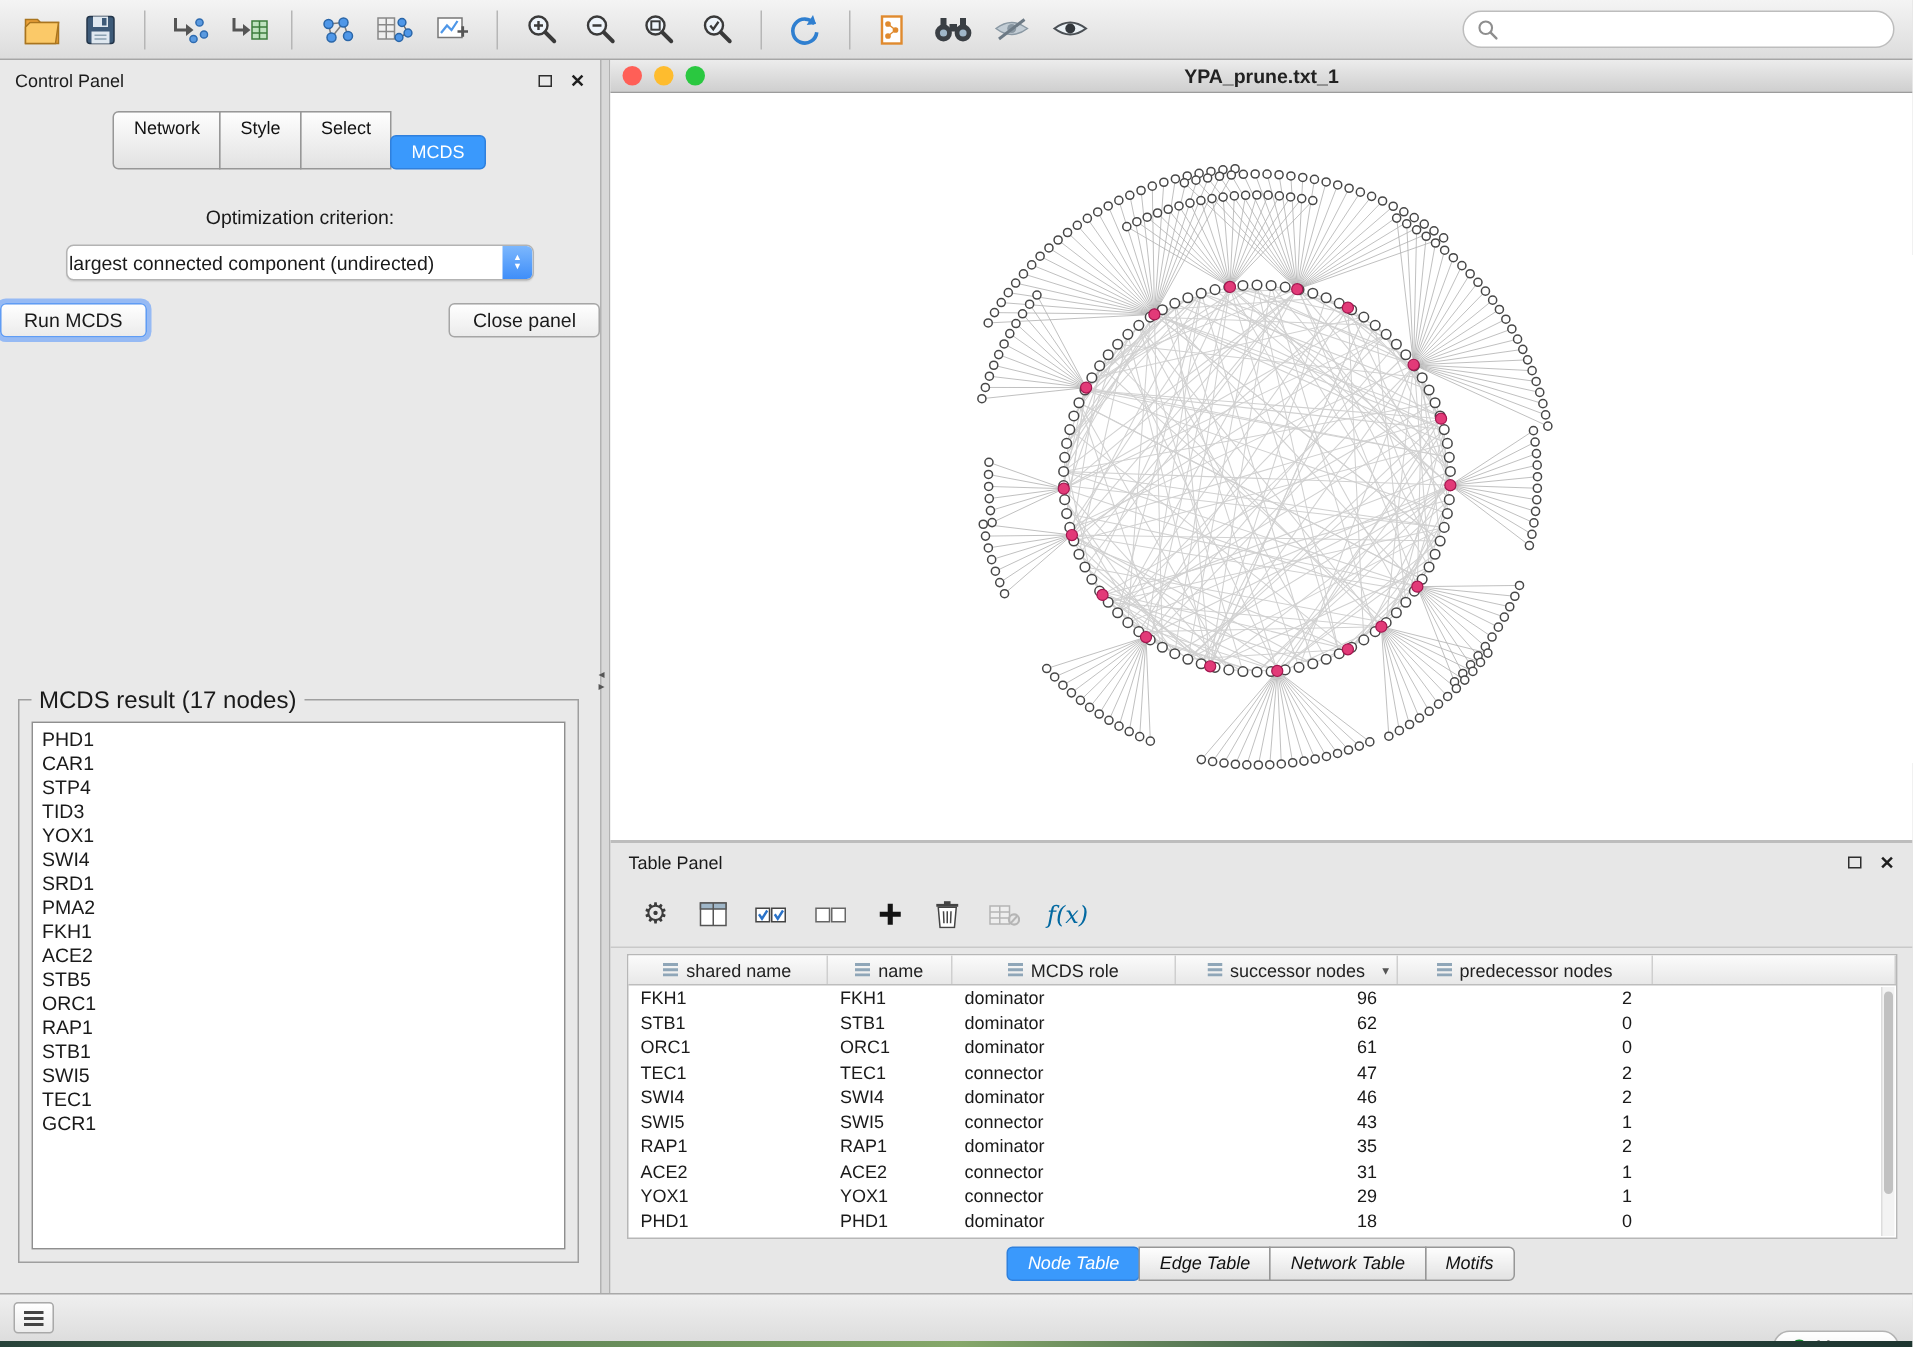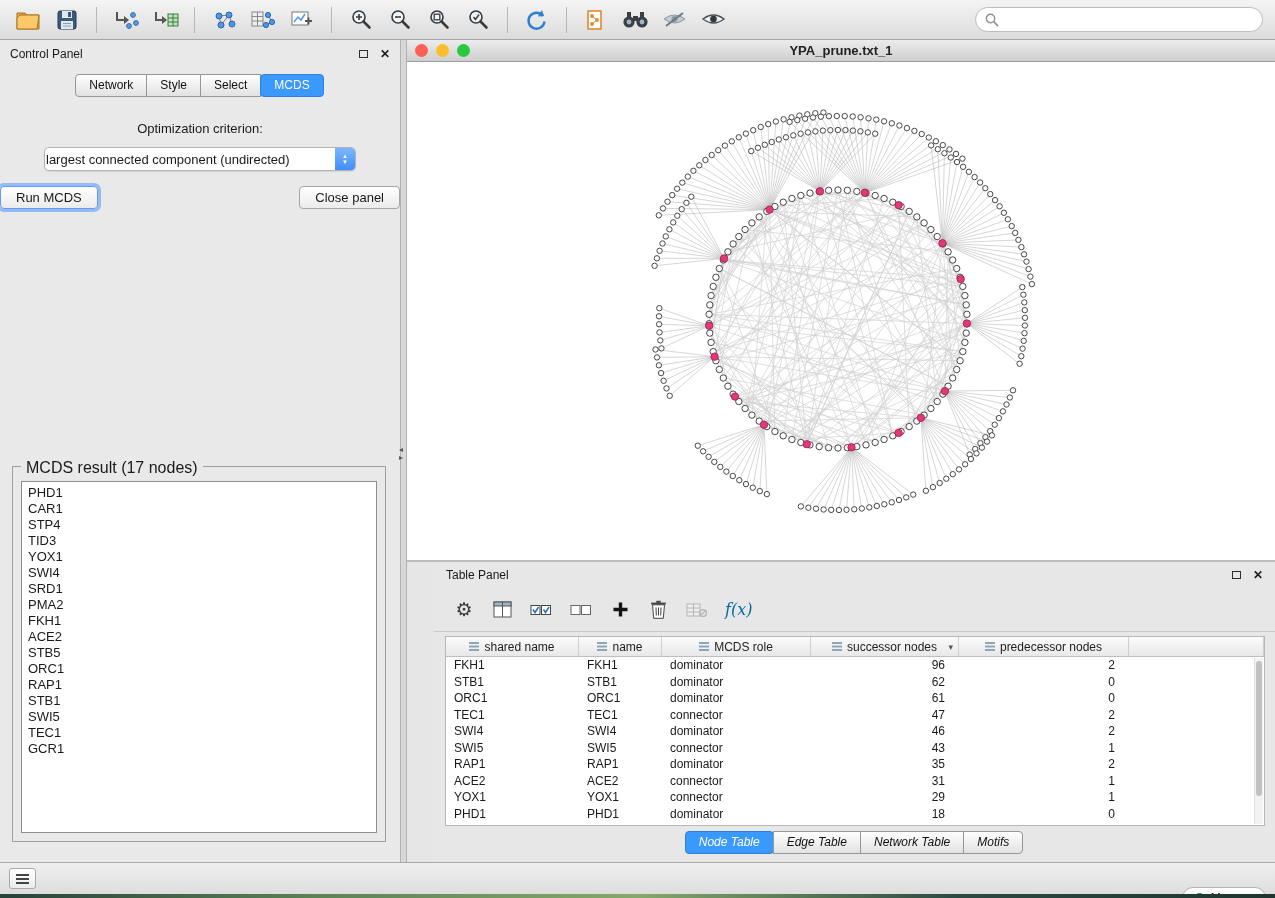--- a/index.html
+++ b/index.html
@@ -24,21 +24,21 @@
   .vsplit .handles { position:absolute; top:406px; left:-2px; display:flex; flex-direction:column; font-size:8px; color:#555; line-height:8px; }
   .cp-header { height:28px; display:flex; align-items:center; padding:0 10px; font-size:12px; }
   .wctrls { margin-left:auto; display:flex; align-items:center; gap:12px; }
   .wc-box { width:9px; height:8px; border:1.5px solid #2e2e2e; display:inline-block; }
   .wc-x { font-size:12px; font-weight:bold; color:#1e1e1e; line-height:10px; }
   .cp-tabs { display:flex; justify-content:center; margin-top:6px; }
   .cp-tab { font-size:12px; padding:3px 13px 4px; background:linear-gradient(#fefefe,#e2e2e2);
     border:1px solid #979797; margin-left:-1px; color:#111; }
   .cp-tab:first-child { border-radius:4px 0 0 4px; }
   .cp-tab:last-child { border-radius:0 4px 4px 0; }
-  .cp-tab.active { background:#3a99fc; color:#fff; border-color:#2f80dd; border-radius:4px; }
+  .cp-tab.active { background:#3a99fc; color:#fff; border-color:#2f80dd; border-radius:4px;margin-top:16px; }
   .opt-label { text-align:center; margin-top:24px; font-size:13px; }
   .dropdown { width:312px; height:24px; margin:11px auto 0; background:#fff; border:1px solid #b3b3b3; border-radius:5px;
     display:flex; align-items:center; overflow:hidden; box-shadow:0 1px 1px rgba(0,0,0,.08); }
   .dd-text { flex:1; padding:0 1px; font-size:13px; white-space:nowrap; }
   .dd-btn { width:20px; height:100%; background:linear-gradient(#7cb7fd,#3f8ef9); color:#fff;
     display:flex; flex-direction:column; align-items:center; justify-content:center; font-size:6px; line-height:6px; }
   .btn-row { display:flex; justify-content:space-between; gap:16px; margin-top:15px; }
   .btn { height:23px; padding:0 15px; background:linear-gradient(#ffffff,#ebebeb); border:1px solid #a6a6a6;
     border-radius:4px; font-size:13px; display:flex; align-items:center; }
   .btn.focused { box-shadow:0 0 0 3px rgba(82,148,254,.55); border-color:#5f9cf5; }
@@ -50,21 +50,21 @@
 
   
   .netwin { position:absolute; left:407px; top:40px; right:0; height:522px; background:#fff; border-bottom:2px solid #bdbdbd; }
   .nettitle { position:relative; height:22px; background:linear-gradient(#ececec,#cfcfcf); border-bottom:1px solid #9c9c9c;
     display:flex; align-items:center; padding:0 8px; }
   .tl { width:13px; height:13px; border-radius:50%; margin-right:8px; }
   .net-title-text { position:absolute; left:0; right:0; text-align:center; font-size:13px; font-weight:bold; color:#222; }
   .netcanvas { position:absolute; top:22px; left:0; right:0; bottom:0; background:#fff; }
 
   
-  .tpanel { position:absolute; left:407px; top:562px; right:0; bottom:36px; background:#e7e7e7;margin-left:27px; }
+  .tpanel { position:absolute; left:407px; top:562px; right:0; bottom:36px; background:#e7e7e7; }
   .tp-header { height:26px; display:flex; align-items:center; padding:0 12px; font-size:12px; }
   .tp-toolbar { height:44px; display:flex; align-items:center; gap:18px; padding:0 20px;
     border-bottom:1px solid #c9c9c9; }
   .tico { display:flex; align-items:center; justify-content:center; min-width:20px; height:24px; }
   .gear-glyph { font-size:19px; color:#3c3c3c; line-height:20px; }
   .fx-label { font-family:"DejaVu Serif", serif; font-style:italic; font-size:16px; color:#0369a1; }
   .tablewrap { position:absolute; left:11px; right:10px; top:74px; bottom:36px; background:#fff; border:1px solid #b7b7b7; }
   .thead { display:grid; grid-template-columns:133px 83px 149px 148px 170px 1fr; height:20px;
     background:linear-gradient(#fbfbfb,#e8e8e8); border-bottom:1px solid #bdbdbd; }
   .th { position:relative; display:flex; align-items:center; justify-content:center; gap:5px;

